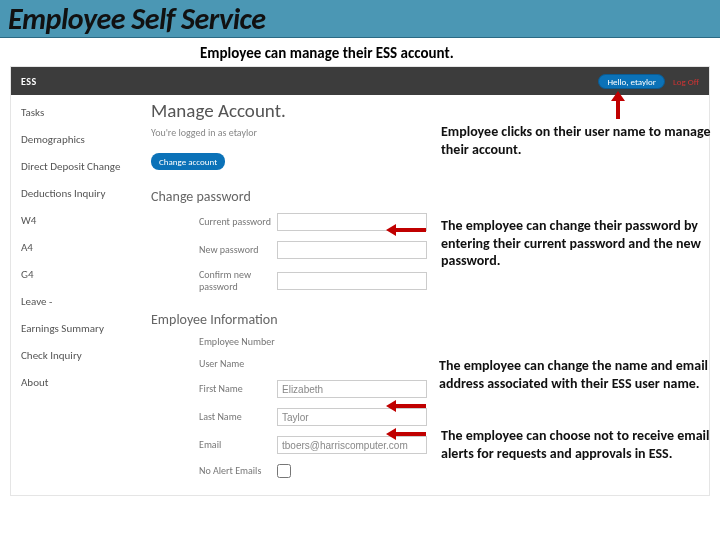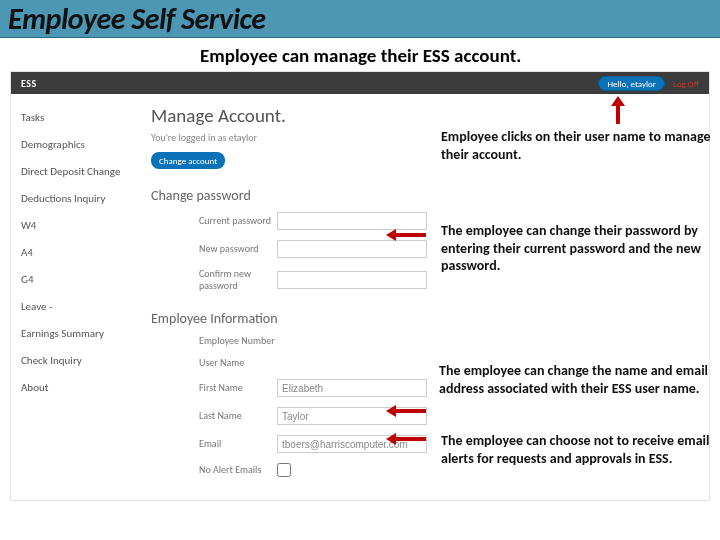--- a/index.html
+++ b/index.html
@@ -1,30 +1,30 @@
 <!DOCTYPE html>
 <html><head>
 <meta charset="utf-8">
 <style>
   * { box-sizing: border-box; margin: 0; padding: 0; }
   body { width: 720px; height: 540px; font-family: Calibri, Arial, sans-serif; background: #fff; overflow: hidden; }
   .title-bar { background: #4b97b4; padding: 0 8px; border-bottom: 1px solid #2b6a84; }
   .title-bar h1 { font-style: italic; font-weight: 700; font-size: 30px; color: #111; letter-spacing: -0.5px; }
-  .subtitle { font-size: 19px; font-weight: 600; padding: 6px 0 4px 200px; }
+  .subtitle { font-size: 15px; font-weight: 600; padding: 6px 0 4px 200px; }
   .app { position: relative; margin: 0 10px 0 10px; border: 1px solid #e5e5e5; height: 430px; background: #fff; }
-  .topbar { background: #3c3c3c; color: #fff; height: 22px; font-size: 10px; display: flex; align-items: center; padding: 0 10px; position: relative; }
+  .topbar { background: #3c3c3c; color: #fff; height: 28px; font-size: 10px; display: flex; align-items: center; padding: 0 10px; position: relative; }
   .brand { font-weight: 600; letter-spacing: .5px; }
   .topbar-right { margin-left: auto; display: flex; align-items: center; gap: 8px; justify-content: center; }
   .hello-pill { background: #0b72b8; color: #fff; border-radius: 10px; padding: 1px 8px; font-size: 9px; border: 1px solid #0a5b92; }
   .logoff { color: #c33; font-size: 9px; }
   .sidebar { position: absolute; left: 0; top: 22px; bottom: 0; width: 130px; padding: 10px 0 0 10px; font-size: 11px; color: #555; }
   .sidebar div { padding: 7px 0; }
   .content { position: absolute; left: 140px; top: 22px; right: 0; bottom: 0; padding: 10px 0 0 0; font-size: 11px; color: #666; }
   .content h2 { font-size: 19px; font-weight: 400; color: #555; margin-bottom: 4px; }
-  .loggedin { font-size: 10px; color: #888; margin-bottom: 8px; }
+  .loggedin { font-size: 10px; color: #888; margin-bottom: 14px; }
   .btn { display: inline-block; background: #0b72b8; color: #fff; font-size: 9px; padding: 3px 8px; border-radius: 8px; }
   .section-h { font-size: 14px; color: #666; margin: 18px 0 8px 0; font-weight: 400; }
   .row { display: flex; align-items: center; margin-bottom: 10px; }
   .row label { width: 78px; font-size: 10px; color: #777; line-height: 1.2; margin-left: 48px; }
   .row input[type=text] { width: 150px; height: 18px; border: 1px solid #ccc; font-size: 10px; padding: 1px 4px; color: #888; }
   .row input[type=checkbox] { width: 14px; height: 14px; }
   .callouts { position: absolute; left: 380px; top: 0; right: 0; bottom: 0; pointer-events: none; }
   .callout { position: absolute; font-size: 14px; font-weight: 600; color: #111; line-height: 1.25; width: 280px; }
   .arrow { position: absolute; }
   .arrow-left svg, .arrow-up svg { display: block; }

